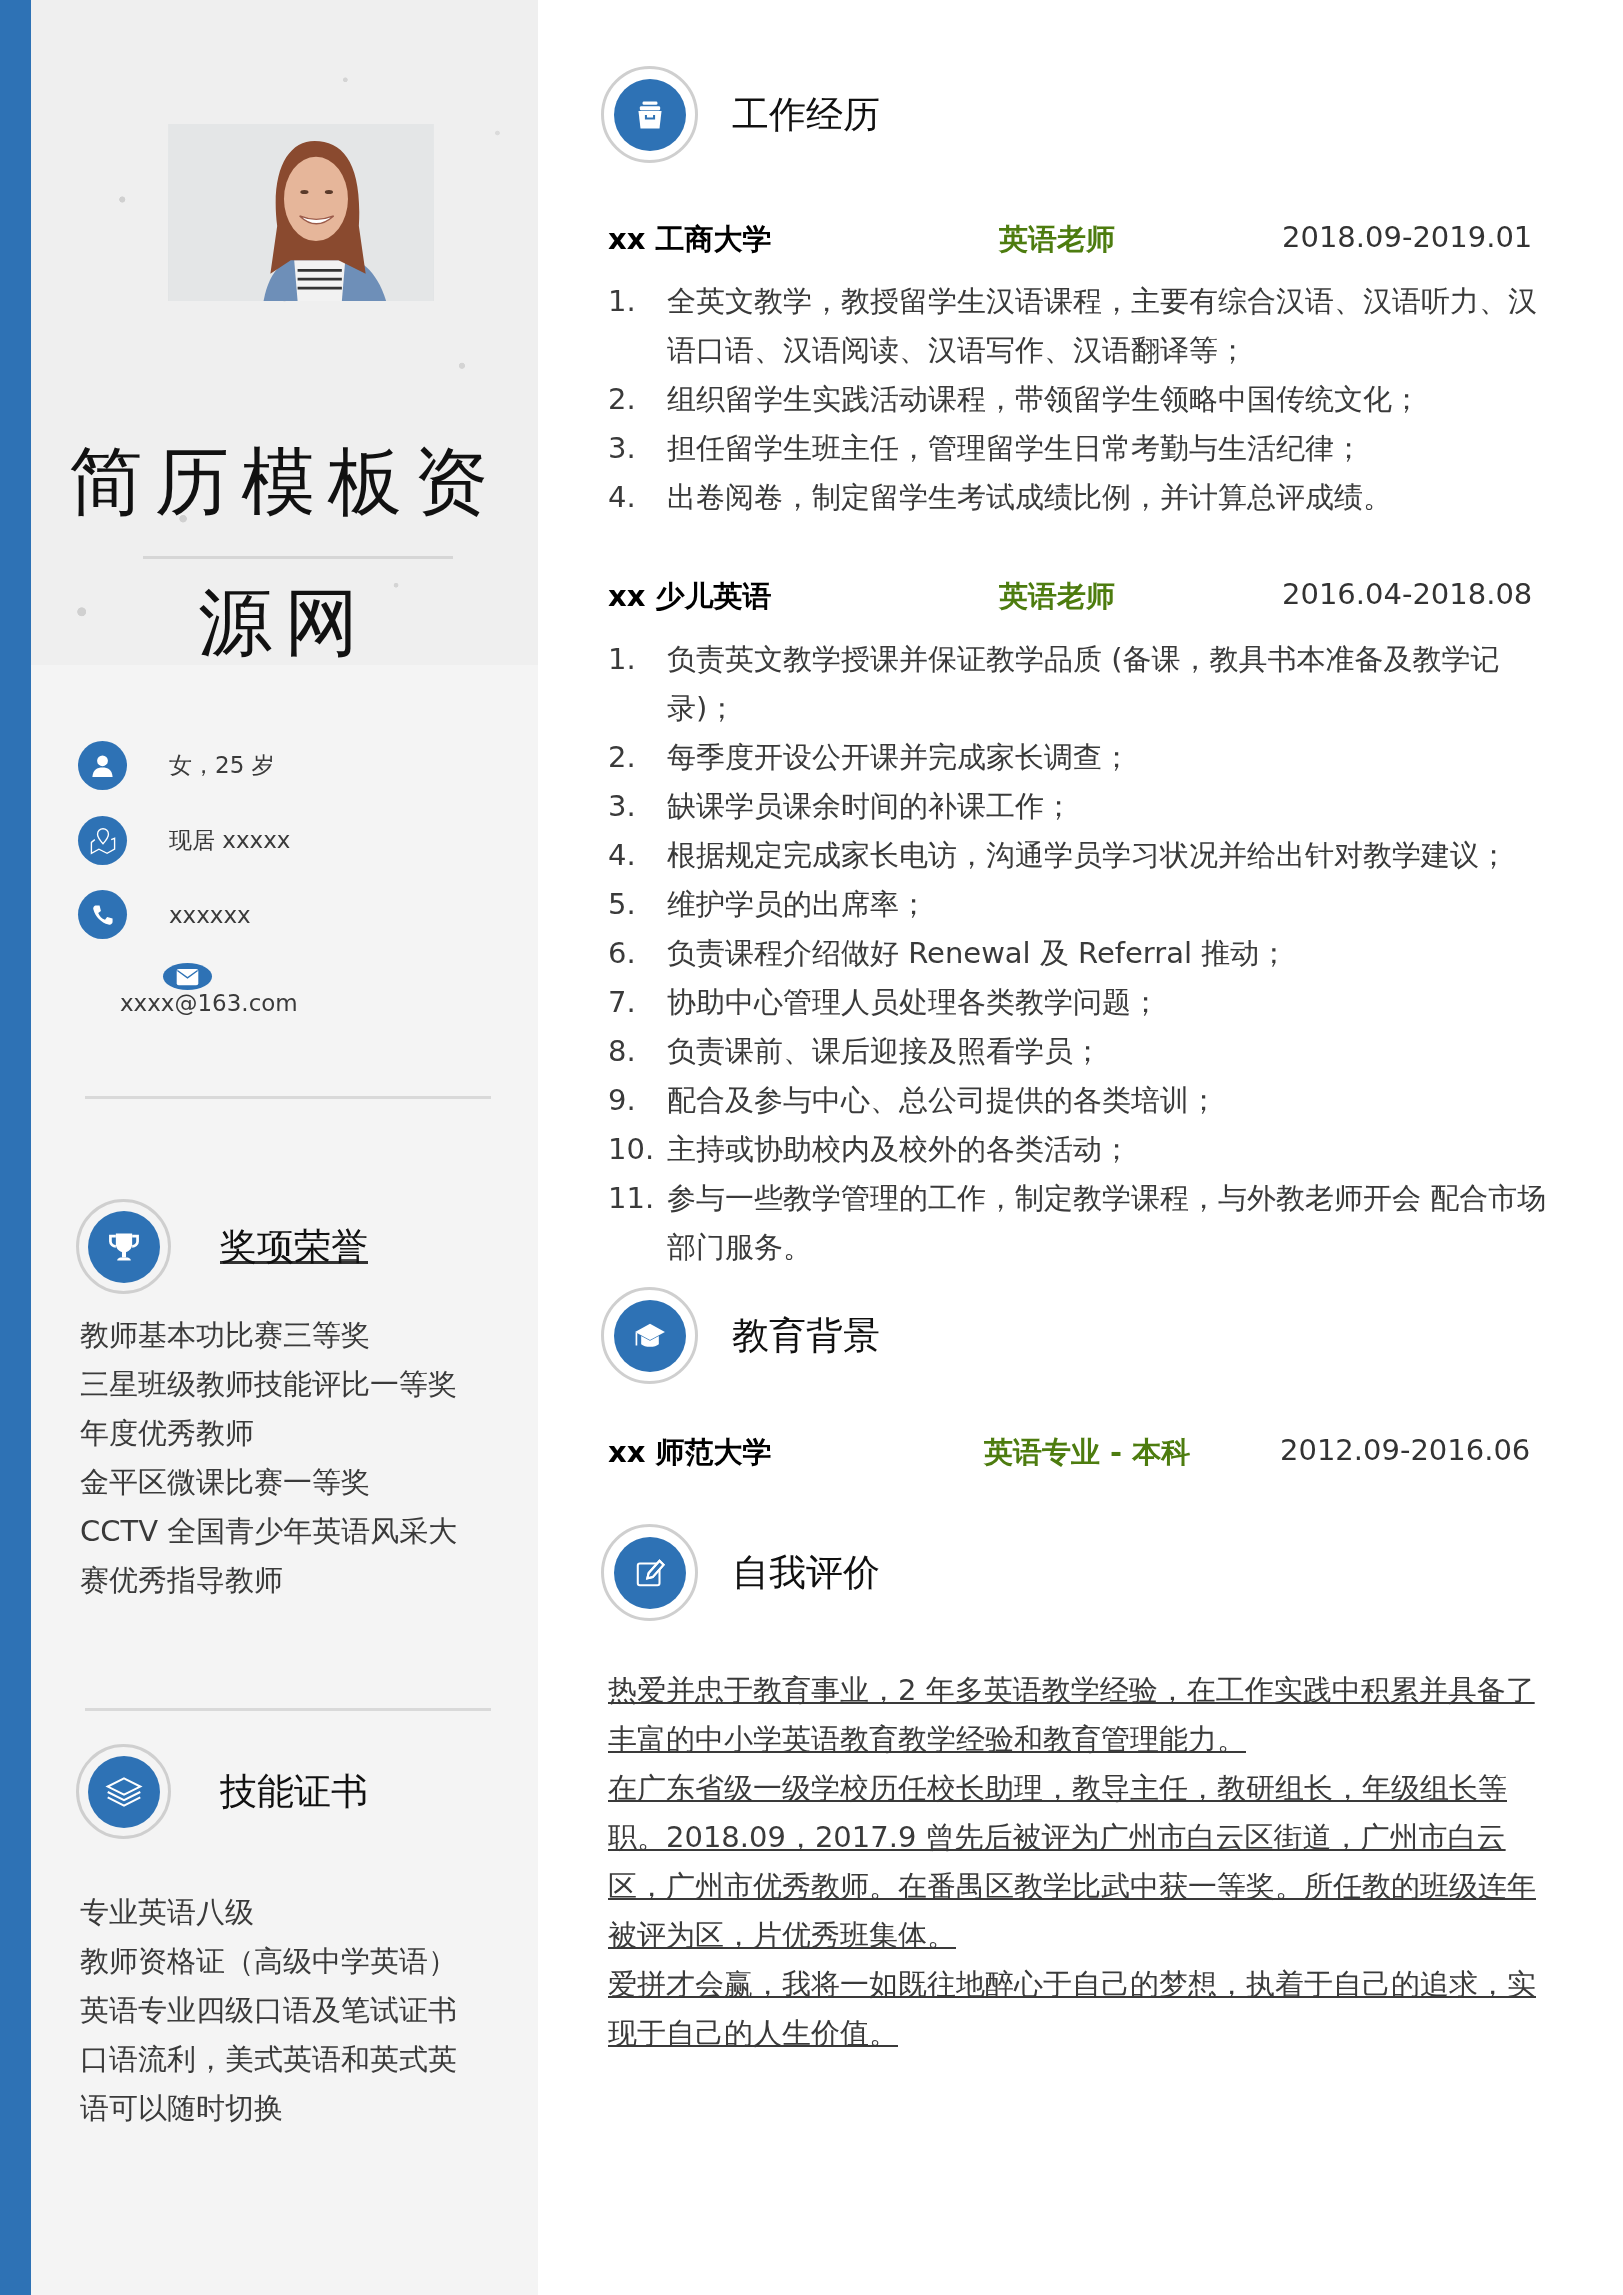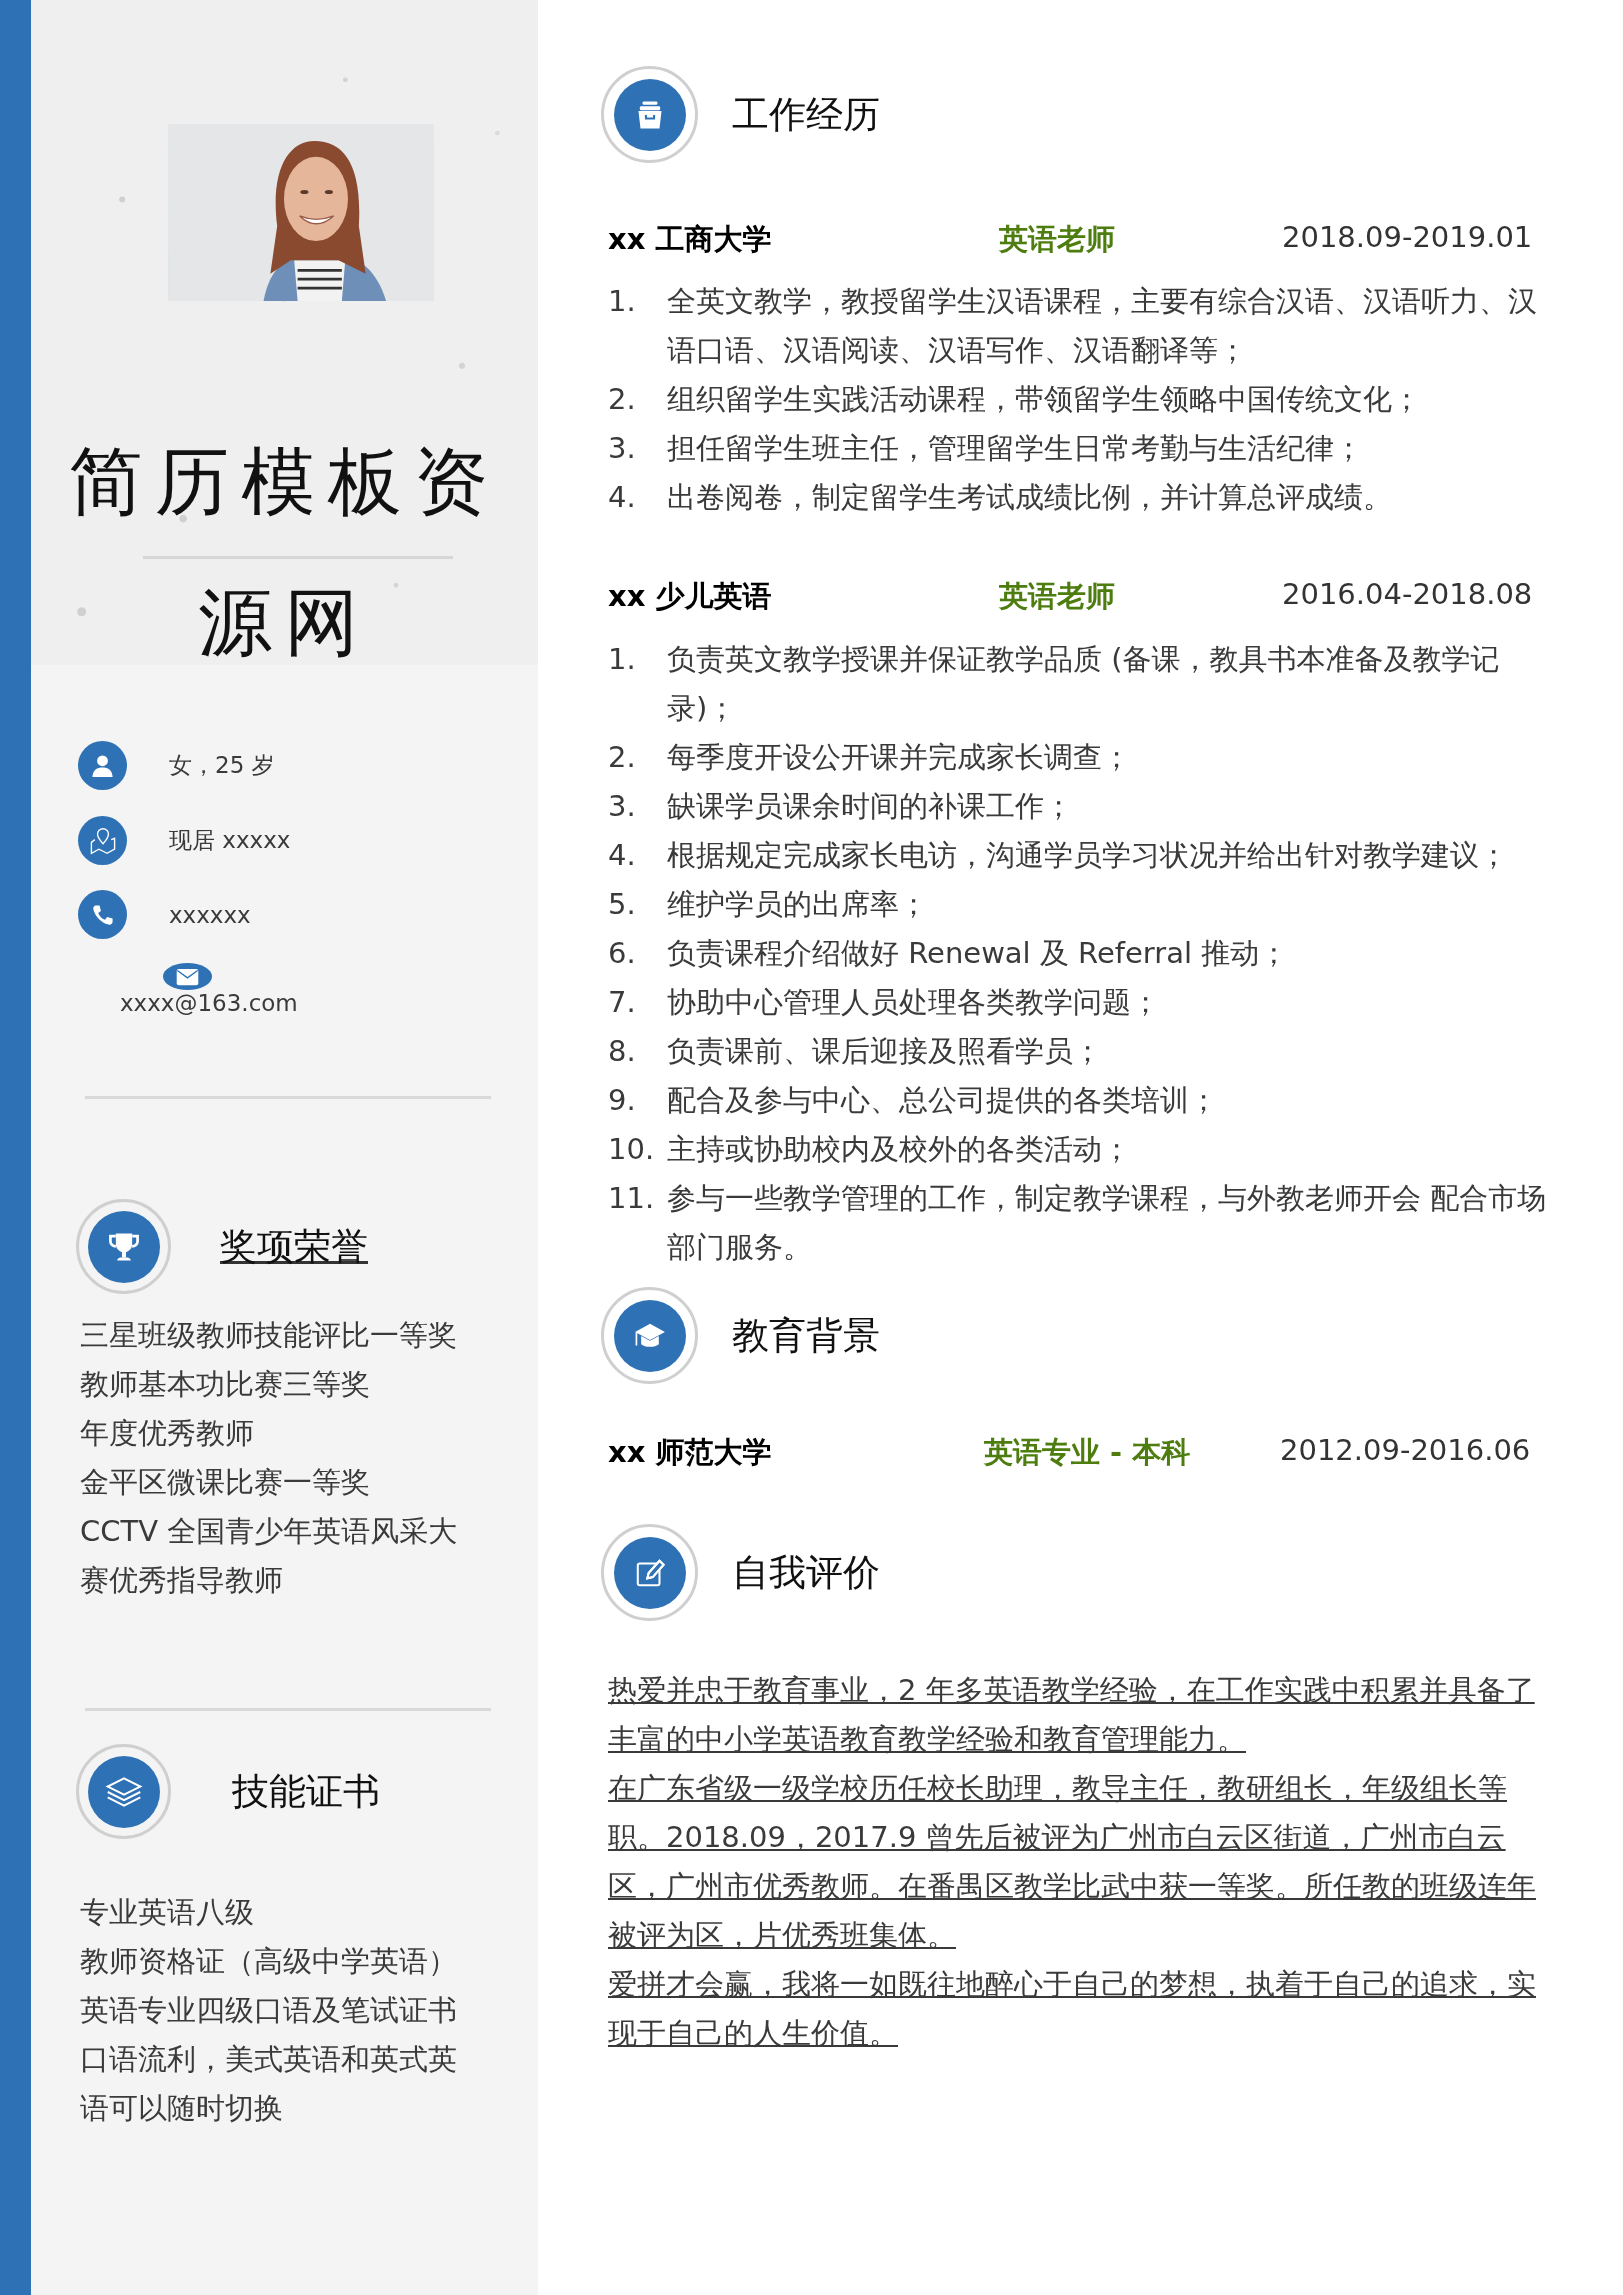--- a/index.html
+++ b/index.html
@@ -127,30 +127,30 @@
           <path d="M16 12 L8 12 L8 20 C8 24 12 27 16 27" fill="none" stroke="#fff" stroke-width="4"></path>
           <path d="M40 12 L48 12 L48 20 C48 24 44 27 40 27" fill="none" stroke="#fff" stroke-width="4"></path>
           <rect x="25" y="35" width="6" height="8" fill="#fff"></rect>
           <path d="M18 48 C18 44 22 43 28 43 C34 43 38 44 38 48 Z" fill="#fff"></path>
         </svg>
     </div>
   </div>
   <span class="sec-title" style="margin-left:49px;">奖项荣誉</span>
 </div>
 <div class="abs side-list" style="top:1311px;">
+  <div>教师基本功比赛三等奖</div>
   <div>三星班级教师技能评比一等奖</div>
-  <div>教师基本功比赛三等奖</div>
   <div>年度优秀教师</div>
   <div>金平区微课比赛一等奖</div>
   <div>CCTV 全国青少年英语风采大赛优秀指导教师</div>
 </div>
 
 <div class="abs side-divider" style="top:1708px;"></div>
 
-<div class="abs" style="left:76px; top:1744px; display:flex; align-items:center;gap:12px;">
+<div class="abs" style="left:76px; top:1744px; display:flex; align-items:center;">
   <div class="sec-icon-ring" style="width:95px;height:95px;">
     <div class="sec-icon-inner">
       <svg width="44" height="38" viewBox="0 0 64 56" fill="none" stroke="#fff" stroke-width="3">
           <path d="M32 8 L56 20 L32 32 L8 20 Z"></path>
           <path d="M8 28 L32 40 L56 28"></path>
           <path d="M8 36 L32 48 L56 36"></path>
         </svg>
     </div>
   </div>
   <span class="sec-title" style="margin-left:49px;">技能证书</span>

